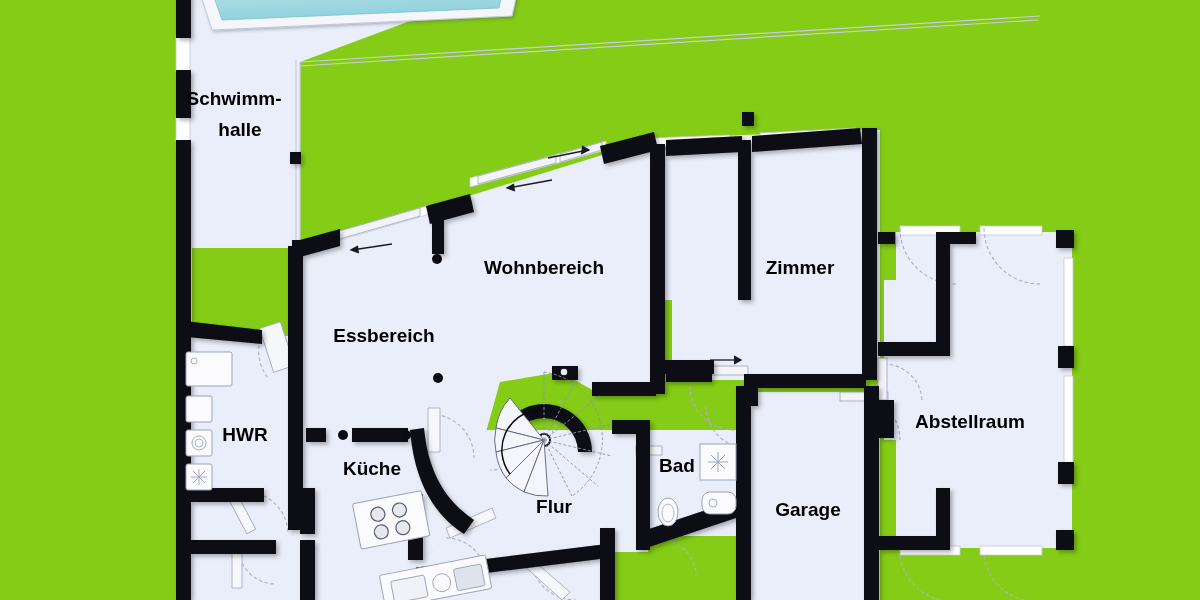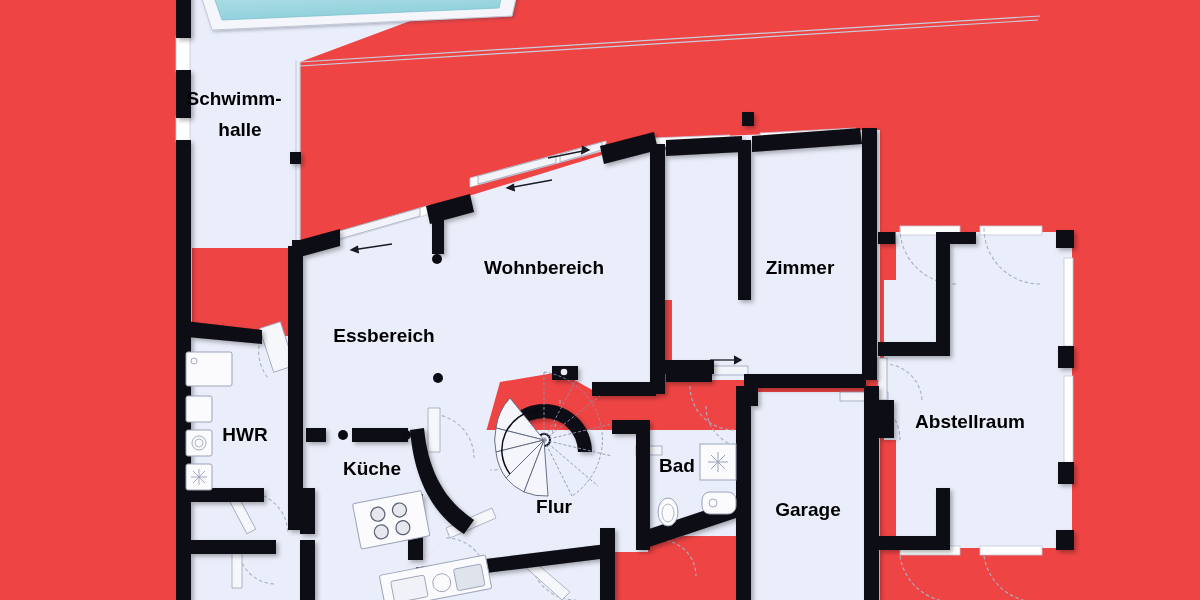--- a/index.html
+++ b/index.html
@@ -10,21 +10,21 @@
   body {
     width: 1200px;
     height: 600px;
     overflow: hidden;
     font-family: "Liberation Sans", sans-serif;
   }
   #floorplan-root {
     position: relative;
     width: 1200px;
     height: 600px;
-    background: #ef4444;
+    background: #84cc16;
   }
   #floorplan-svg {
     position: absolute;
     left: 0;
     top: 0;
     width: 1200px;
     height: 600px;
     display: block;
   }
   .room-label {

